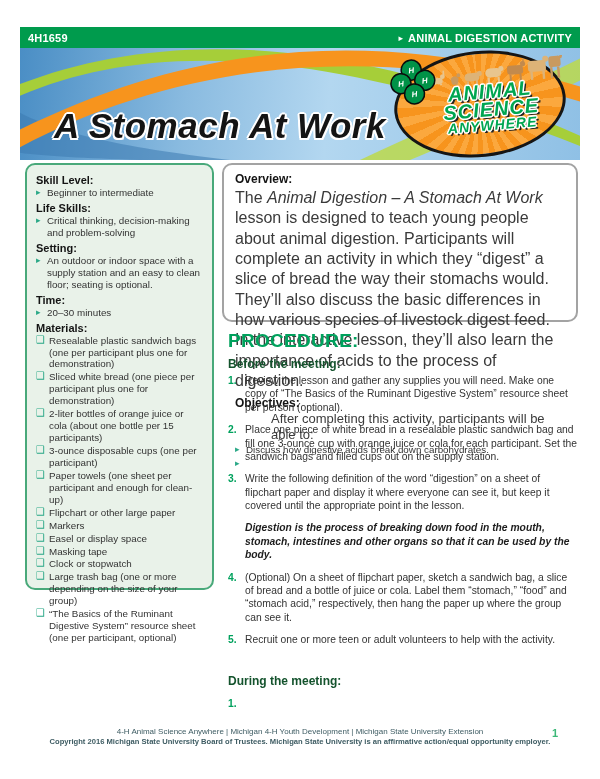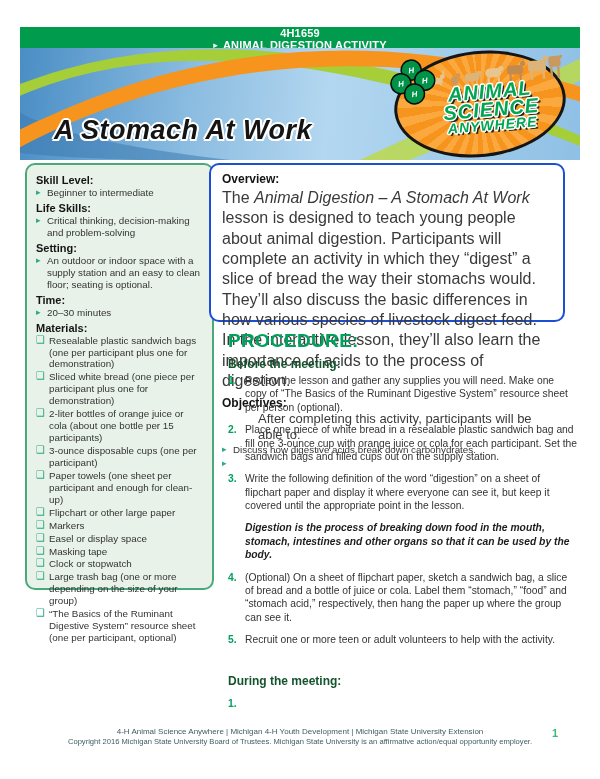--- a/index.html
+++ b/index.html
@@ -2,28 +2,28 @@
 <html><head>
 <meta charset="utf-8">
 <style>
   * { margin:0; padding:0; box-sizing:border-box; }
   html,body { background:#ffffff; }
   body { font-family:"Liberation Sans","DejaVu Sans",sans-serif; width:600px; height:779px; position:relative; overflow:hidden; }
 
   
   .topbar{ position:absolute; left:20px; top:27px; width:560px; height:21px;
     background:#009b4d; color:#fff; display:flex; justify-content:space-between; align-items:center;
-    padding:0 8px; font-size:11px; font-weight:bold; letter-spacing:.2px;flex-direction:column; }
+    padding:0 8px; font-size:11px; font-weight:bold; letter-spacing:.2px; }
   .topbar .tag{ display:flex; align-items:center; gap:5px; }
   .topbar .tri{ font-size:9px; }
 
   .banner{ position:absolute; left:20px; top:48px; width:560px; height:112px; overflow:hidden;
     background:linear-gradient(95deg,#4a8ec5 0%,#8abbe0 30%,#b3d7f0 55%,#8fc0e5 100%); }
   .banner svg.swoosh{ position:absolute; left:0; top:0; }
-  .doc-title{ position:absolute; left:34px; bottom:14px; font-size:27px; font-weight:900; font-style:italic;
+  .doc-title{ position:absolute; left:34px; bottom:14px; font-size:35px; font-weight:900; font-style:italic;
     color:#141414; letter-spacing:.5px;
     text-shadow:-2px 0 #fff,2px 0 #fff,0 -2px #fff,0 2px #fff,-1.5px -1.5px #fff,1.5px 1.5px #fff,-1.5px 1.5px #fff,1.5px -1.5px #fff; }
 
   
   .logo{ position:absolute; right:8px; top:1px; width:184px; height:110px; }
   .logo .oval{ position:absolute; left:6px; top:2px; width:172px; height:106px; border-radius:50%;
     border:3px solid #151515; transform:rotate(-6deg);
     background:repeating-conic-gradient(from 0deg,#f7941d 0 7deg,#fba83e 7deg 14deg); overflow:hidden; }
   .logo .clover{ position:absolute; left:2px; top:10px; z-index:3; }
   .logo .animals{ position:absolute; left:42px; top:6px; z-index:2; }
@@ -36,41 +36,41 @@
   
   .sidebar{ position:absolute; left:25px; top:163px; width:189px; height:427px;
     background:#e9f2e9; border:2px solid #49a97a; border-radius:10px; padding:6px 8px 4px 9px; }
   .s-head{ font-size:11px; font-weight:bold; color:#141414; margin:3px 0 1px; }
   .bullet-row{ position:relative; padding-left:11px; font-size:9.8px; color:#333; line-height:1.22; margin-bottom:2px; }
   .bullet-row .arr{ position:absolute; left:0; top:0; color:#2aa887; font-size:9px; }
   .mat-row{ position:relative; padding-left:13px; font-size:9.8px; color:#333; line-height:1.22; margin-bottom:1px; }
   .mat-row .box{ position:absolute; left:0; top:-1px; color:#2aa887; font-size:10px; }
 
   
-  .overview{ position:absolute; left:209px; top:163px; width:356px; height:159px; background:#fff;
-    border:2px solid #1d4ed8; border-radius:10px; padding:7px 11px; }
+  .overview{ position:absolute; left:222px; top:163px; width:356px; height:159px; background:#fff;
+    border:2px solid #a3a3a3; border-radius:10px; padding:7px 11px; }
   .o-head{ font-size:12px; font-weight:bold; color:#141414; margin-bottom:2px; }
   .o-body{ font-size:16px; color:#3a3a3a; line-height:1.27; }
   .o-body .ital{ font-style:italic; }
   .obj-head{ font-size:12px; font-weight:bold; color:#141414; margin-top:5px; margin-bottom:1px; }
   .obj-intro{ font-size:13px; color:#3a3a3a; line-height:1.25;margin-left:36px; }
 
   
   .procedure{ position:absolute; left:228px; top:330px; width:350px; }
   .p-title{ font-size:19px; font-weight:900; color:#00a15d; letter-spacing:.3px; margin-bottom:5px; }
   .p-sub{ font-size:12px; font-weight:bold; color:#14532d; margin-bottom:3px; }
   .step{ position:relative; padding-left:17px; font-size:10.3px; color:#333; line-height:1.3; margin-bottom:9px; }
   .step .num{ position:absolute; left:0; top:0; font-weight:bold; color:#00a15d; }
   .defin{ margin:0 0 9px 17px; font-size:10.3px; font-weight:bold; font-style:italic; color:#1d1d1d; line-height:1.3; }
   .during-gap{ margin-top:28px; }
 
   
   .footer{ position:absolute; left:0; top:727px; width:600px; text-align:center; color:#3e5c63; }
   .f1{ font-size:8px; }
-  .f2{ font-size:7.6px; margin-top:1px; }
+  .f2{ font-size:7.6px; margin-top:1px;font-weight:bold; }
   .pageno{ position:absolute; right:42px; top:727px; font-size:11px; font-weight:bold; color:#3cb878; }
 </style>
 </head>
 <body>
 
 <div class="topbar">
   <span>4H1659</span>
   <span class="tag">
     <span class="tri">▸</span>
     <span>ANIMAL DIGESTION ACTIVITY</span>

